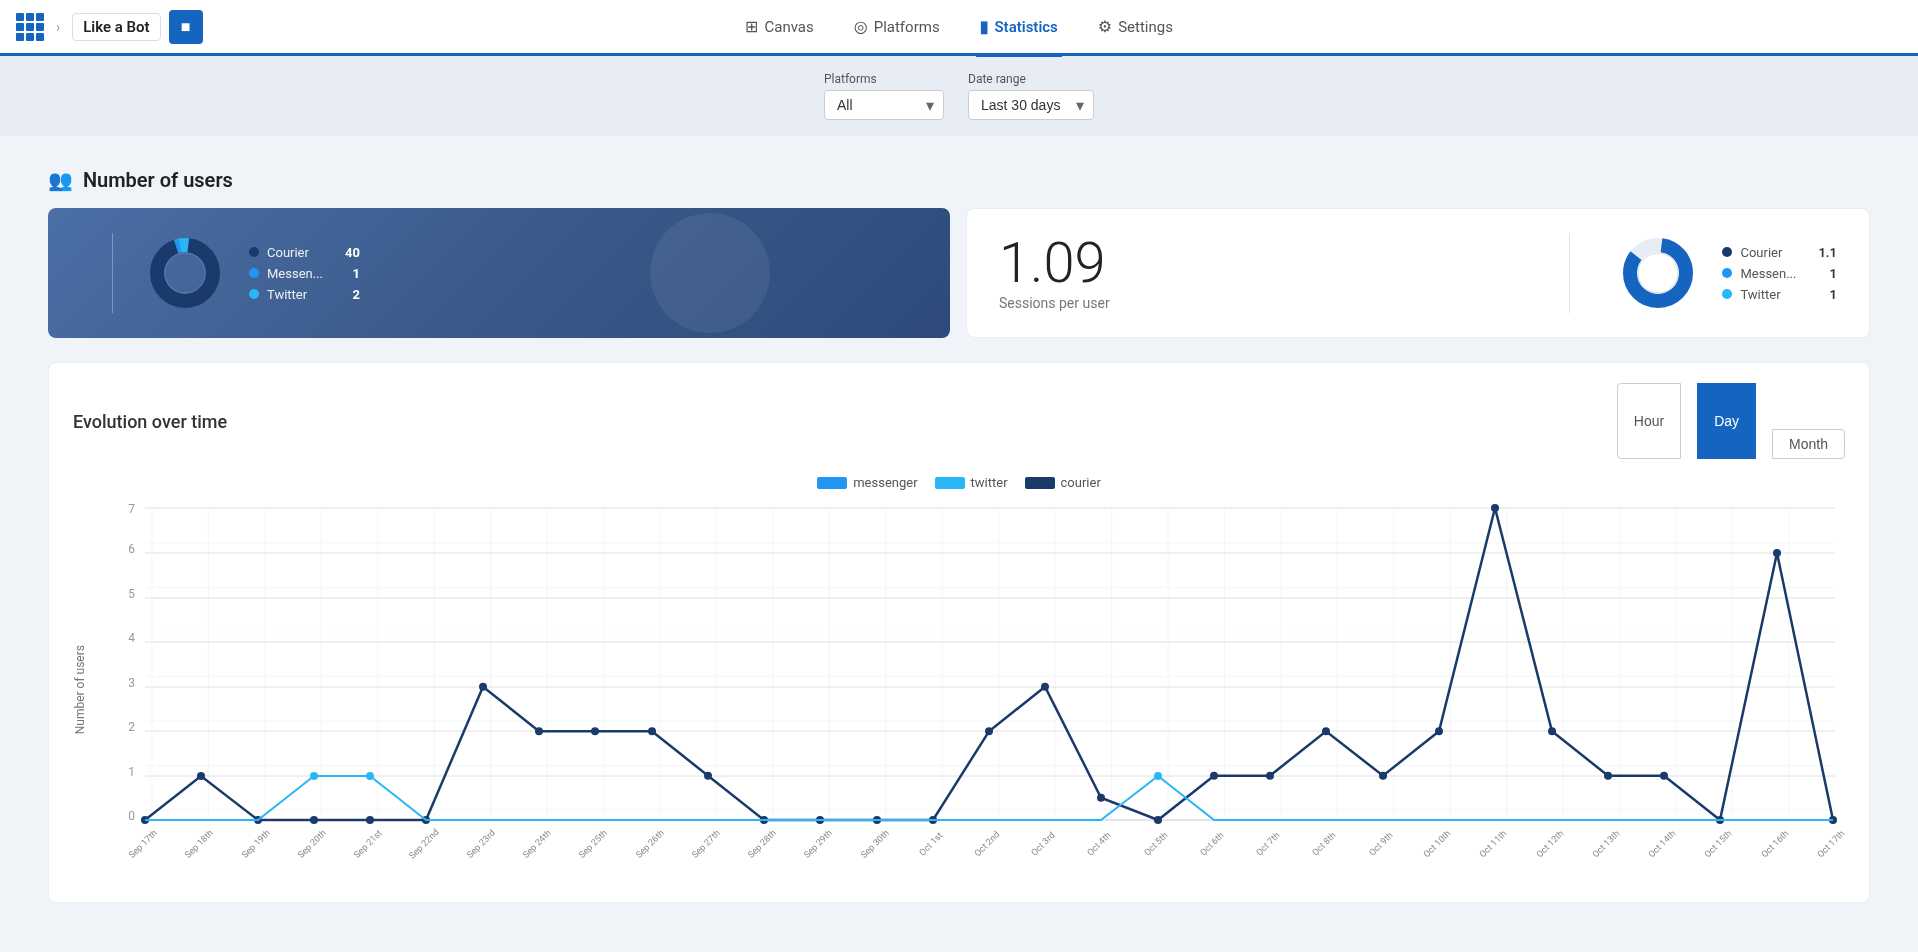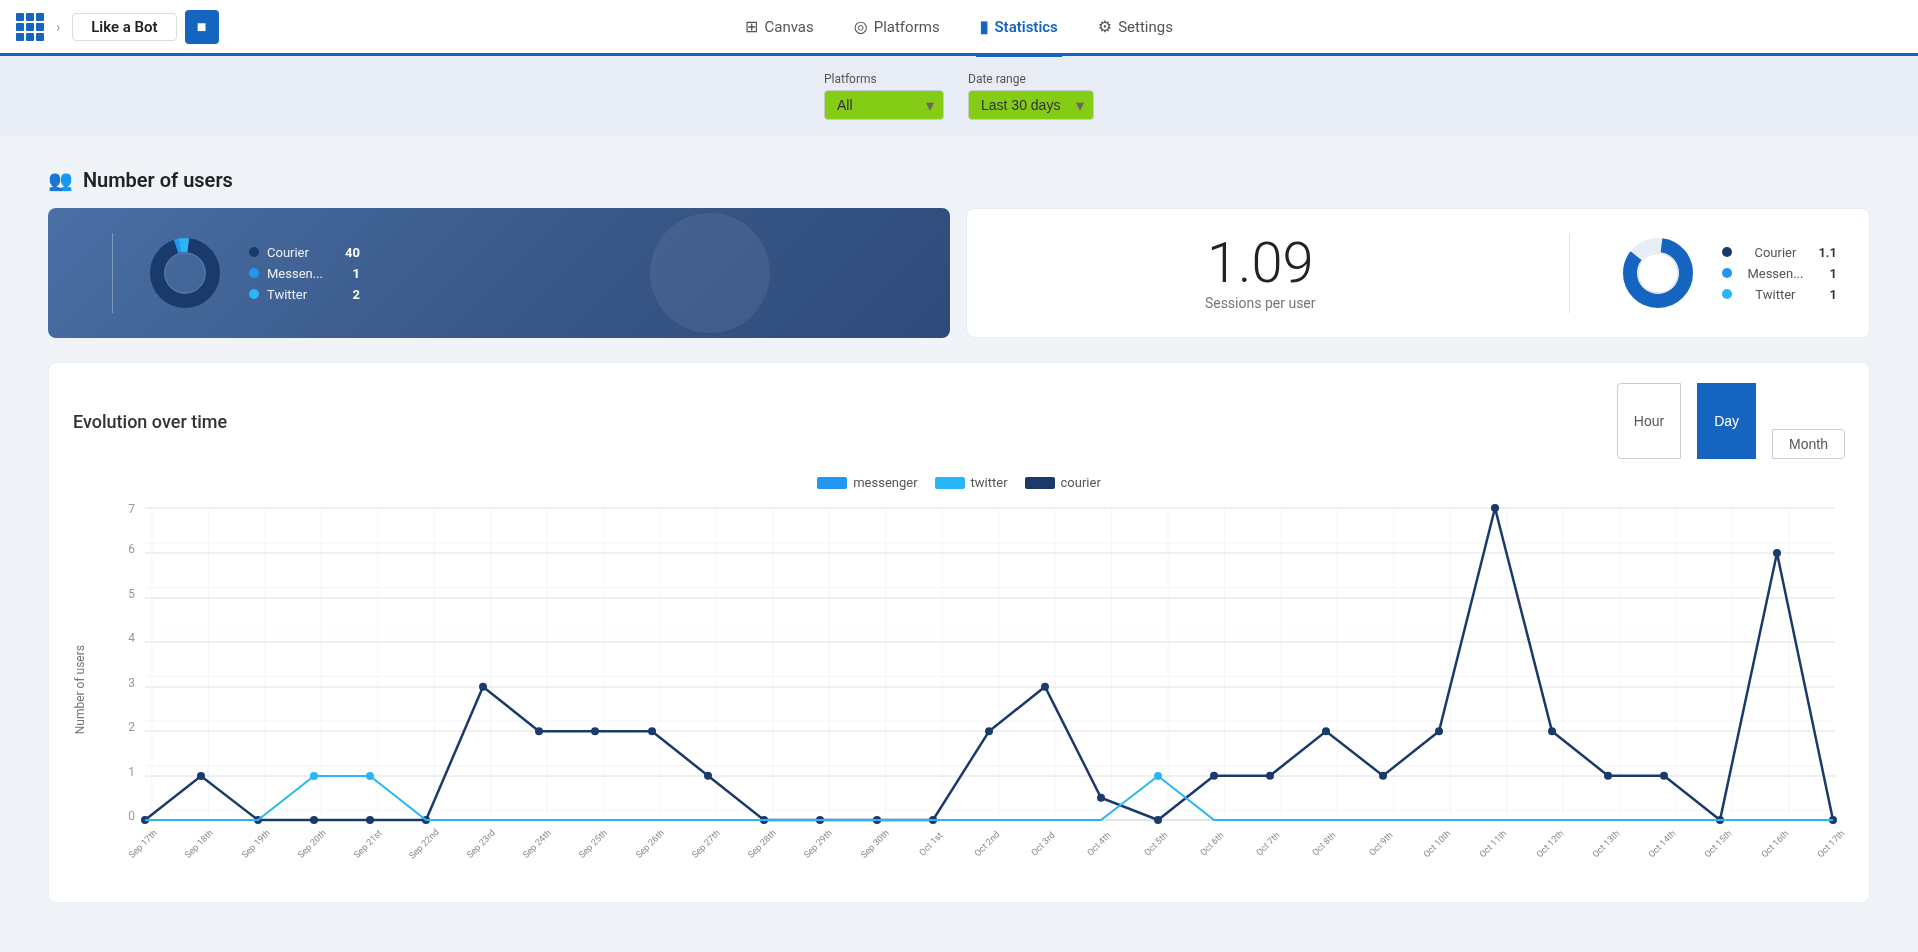--- a/index.html
+++ b/index.html
@@ -29,21 +29,21 @@
     }
     .nav-grid-icon span {
       background: #1565c0;
       border-radius: 1px;
     }
     .nav-chevron { color: #999; font-size: 14px; margin: 0 4px; }
     .nav-bot-name {
       font-weight: 600;
       font-size: 15px;
       color: #222;
-      padding: 4px 18px;
+      padding: 4px 10px;
       border: 1px solid #ddd;
       border-radius: 4px;
       background: #fff;
     }
     .nav-bot-icon {
       background: #1565c0;
       width: 34px; height: 34px;
       border-radius: 4px;
       display: flex; align-items: center; justify-content: center;
       color: #fff;
@@ -83,21 +83,21 @@
       display: flex;
       justify-content: center;
       gap: 24px;
     }
     .filter-group { display: flex; flex-direction: column; gap: 4px; }
     .filter-label { font-size: 12px; color: #555; }
     .filter-select {
       padding: 6px 32px 6px 12px;
       border: 1px solid #ccc;
       border-radius: 4px;
-      background: #84cc16;
+      background: #ffffff;
       font-size: 14px;
       appearance: none;
       cursor: pointer;
       min-width: 120px;
       color: #333;
     }
     .select-wrapper { position: relative; }
     .select-wrapper::after {
       content: '▾';
       position: absolute;
@@ -199,21 +199,20 @@
     .stat-card-light {
       background: #fff;
       border-radius: 8px;
       padding: 24px 32px;
       flex: 1;
       display: flex;
       align-items: center;
       gap: 16px;
       min-height: 120px;
       border: 1px solid #e8edf5;
-      text-align: center;
     }
     .stat-number-large-dark {
       font-size: 56px;
       font-weight: 300;
       color: #222;
       line-height: 1;
     }
     .stat-label-dark {
       font-size: 14px;
       color: #777;

